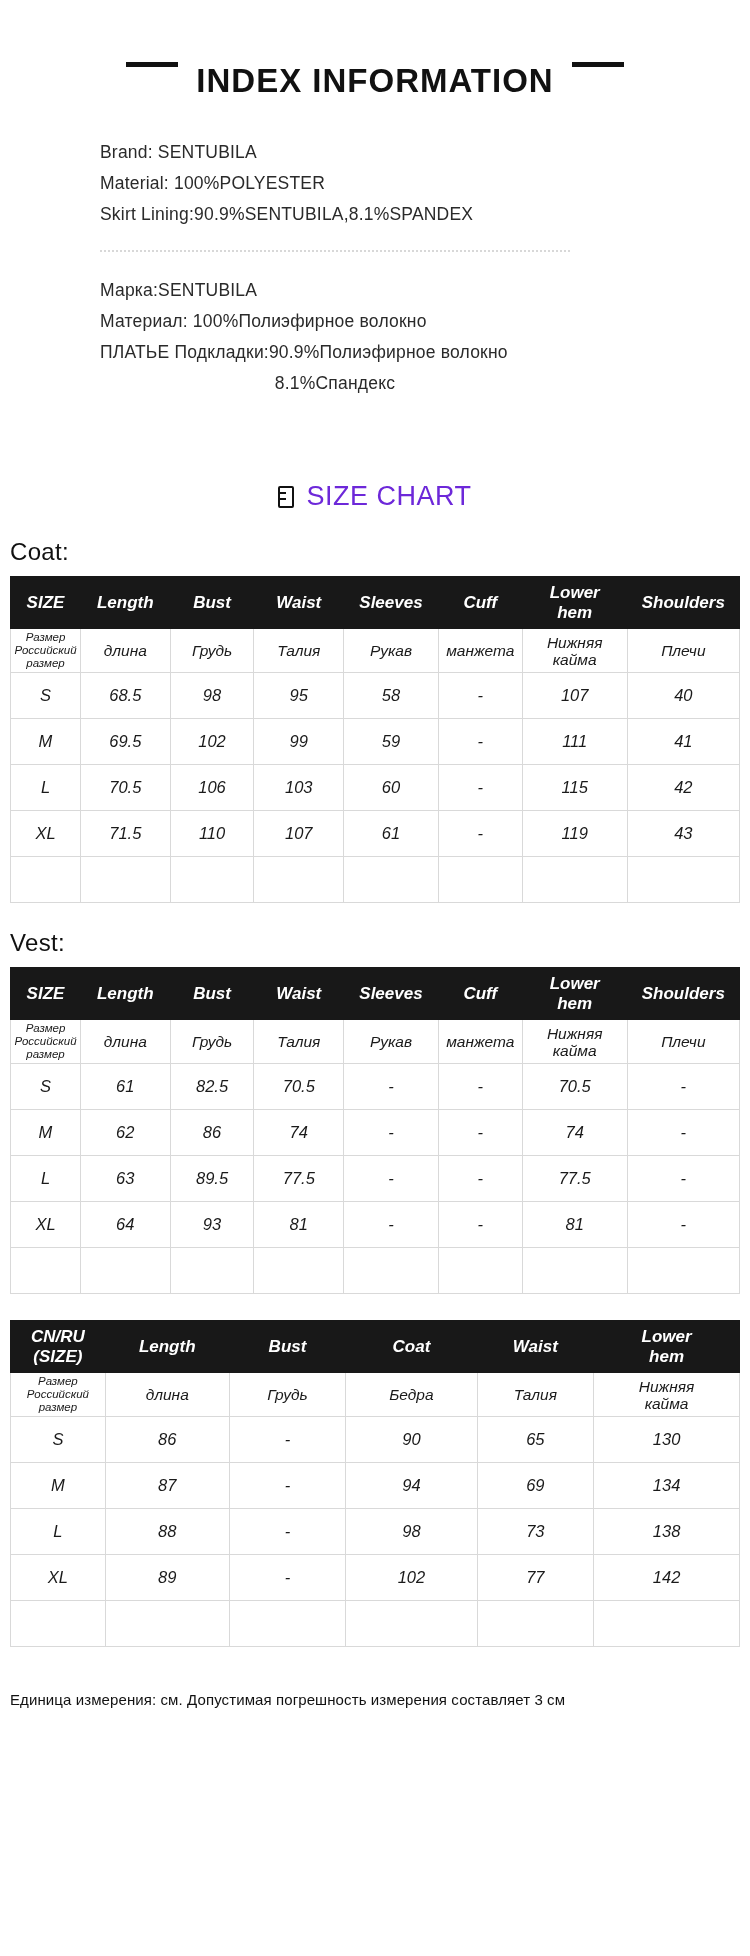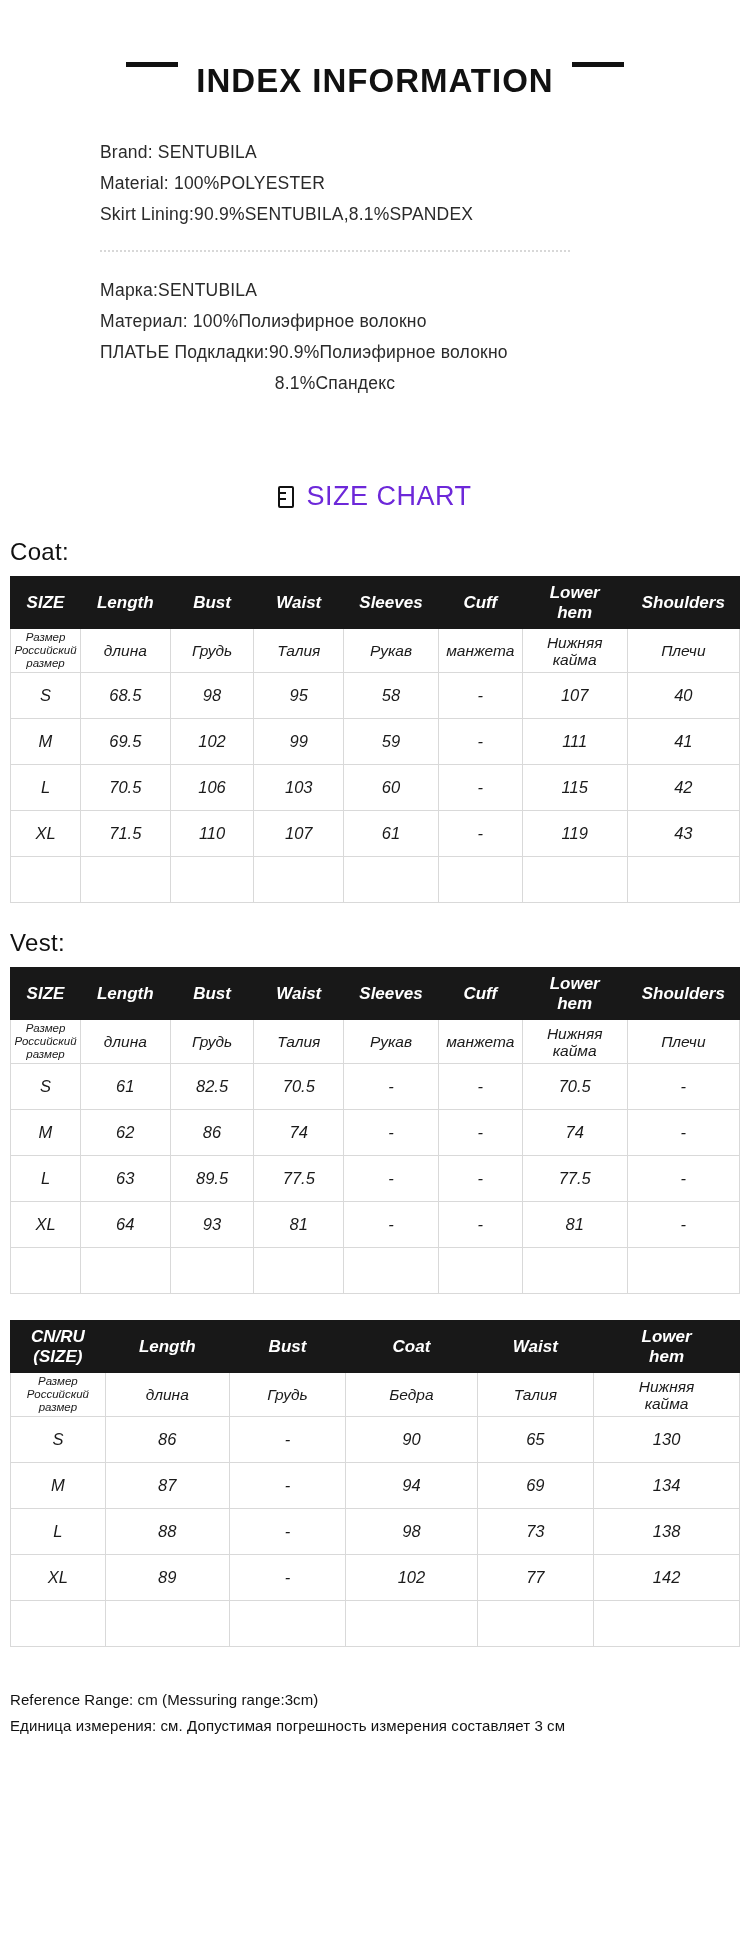--- a/index.html
+++ b/index.html
@@ -428,17 +428,16 @@
               <td></td>
               <td></td>
               <td></td>
             </tr>
           </tbody>
         </table>
       </div>
     </div>
 
   <div class="footer">
-    <div class="footer-line">Reference Range: cm (Messuring range:3cm)</div>
     <div class="footer-line">Единица измерения: см. Допустимая погрешность измерения составляет 3 см</div>
   </div>
 
 </div>
 
 </body></html>

